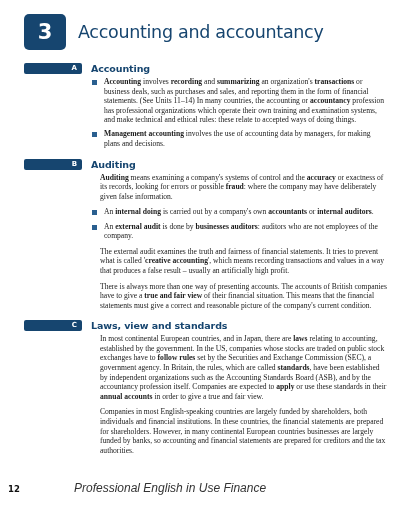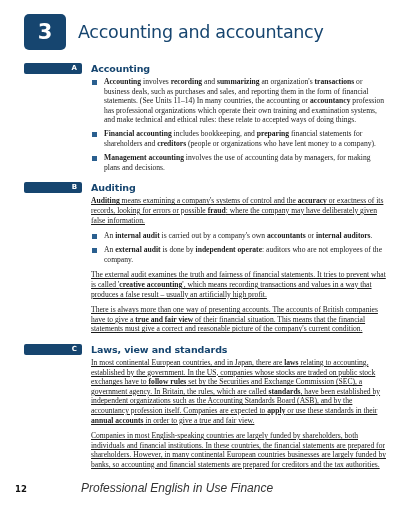--- a/index.html
+++ b/index.html
@@ -89,25 +89,24 @@
     font-size: 9.5px;
     letter-spacing: -0.1px;
   }
 
   .section-body {
     margin: 3px 0 0 91px;
     padding-right: 14px;
   }
 
   p.para {
-    margin: 0 0 6px 0;
+    margin: 0 0 6px 9px;
     font-size: 7.6px;
     line-height: 9.6px;
     text-align: left;
-    text-decoration: underline;
   }
   p.para:last-child { margin-bottom: 0; }
 
   ul.bullets {
     list-style: none;
     margin: 0 0 6px 0;
     padding: 0 0 0 13px;
   }
   ul.bullets li {
     position: relative;
@@ -133,21 +132,21 @@
   .sec-c { margin-top: 10px; }
 
   
   .footer {
     position: absolute;
     left: 0;
     right: 0;
     bottom: 17px;
     display: flex;
     align-items: baseline;
-    padding-left: 15px;
+    padding-left: 8px;
   }
   .folio {
     font-family: "DejaVu Sans", "Liberation Sans", sans-serif;
     font-weight: bold;
     font-size: 8.5px;
     color: #111111;
     width: 66px;
   }
   .footer-title {
     font-style: italic;
@@ -169,38 +168,37 @@
   <div class="section sec-a">
     <div class="section-head">
       <div class="section-tab">
         <span class="section-letter">A</span>
       </div>
       <div class="section-title">Accounting</div>
     </div>
     <div class="section-body">
       <ul class="bullets">
           <li><span class="marker"></span><b>Accounting</b><span> involves </span><b>recording</b><span> and </span><b>summarizing</b><span> an organization's </span><b>transactions</b><span> or business deals, such as purchases and sales, and reporting them in the form of financial statements. (See Units 11–14) In many countries, the accounting or </span><b>accountancy</b><span> profession has professional organizations which operate their own training and examination systems, and make technical and ethical rules: these relate to accepted ways of doing things.</span></li>
-          <li><span class="marker"></span><b>Financial accounting</b><span> includes bookkeeping, and </span><b>preparing</b><span> financial statements for shareholders and </span><b>creditors</b><span> (people or organizations who have lent money to a company).</span></li>
           <li><span class="marker"></span><b>Management accounting</b><span> involves the use of accounting data by managers, for making plans and decisions.</span></li>
         </ul>
     </div>
   </div>
 
   <div class="section sec-b">
     <div class="section-head">
       <div class="section-tab">
         <span class="section-letter">B</span>
       </div>
       <div class="section-title">Auditing</div>
     </div>
     <div class="section-body">
       <p class="para"><b>Auditing</b><span> means examining a company's systems of control and the </span><b>accuracy</b><span> or exactness of its records, looking for errors or possible </span><b>fraud</b><span>: where the company may have deliberately given false information.</span></p>
       <ul class="bullets">
-          <li><span class="marker"></span><span>An </span><b>internal audit</b><span> is carried out by a company's own </span><b>accountants</b><span> or </span><b>internal auditors</b><span>.</span></li>
-          <li><span class="marker"></span><span>An </span><b>external audit</b><span> is done by </span><b>independent operate</b><span>: auditors who are not employees of the company.</span></li>
+          <li><span class="marker"></span><span>An </span><b>internal doing</b><span> is carried out by a company's own </span><b>accountants</b><span> or </span><b>internal auditors</b><span>.</span></li>
+          <li><span class="marker"></span><span>An </span><b>external audit</b><span> is done by </span><b>businesses auditors</b><span>: auditors who are not employees of the company.</span></li>
         </ul>
       <div>
           <p class="para"><span>The external audit examines the truth and fairness of financial statements. It tries to prevent what is called '</span><b>creative accounting</b><span>', which means recording transactions and values in a way that produces a false result – usually an artificially high profit.</span></p>
           <p class="para"><span>There is always more than one way of presenting accounts. The accounts of British companies have to give a </span><b>true and fair view</b><span> of their financial situation. This means that the financial statements must give a correct and reasonable picture of the company's current condition.</span></p>
         </div>
     </div>
   </div>
 
   <div class="section sec-c">
     <div class="section-head">

